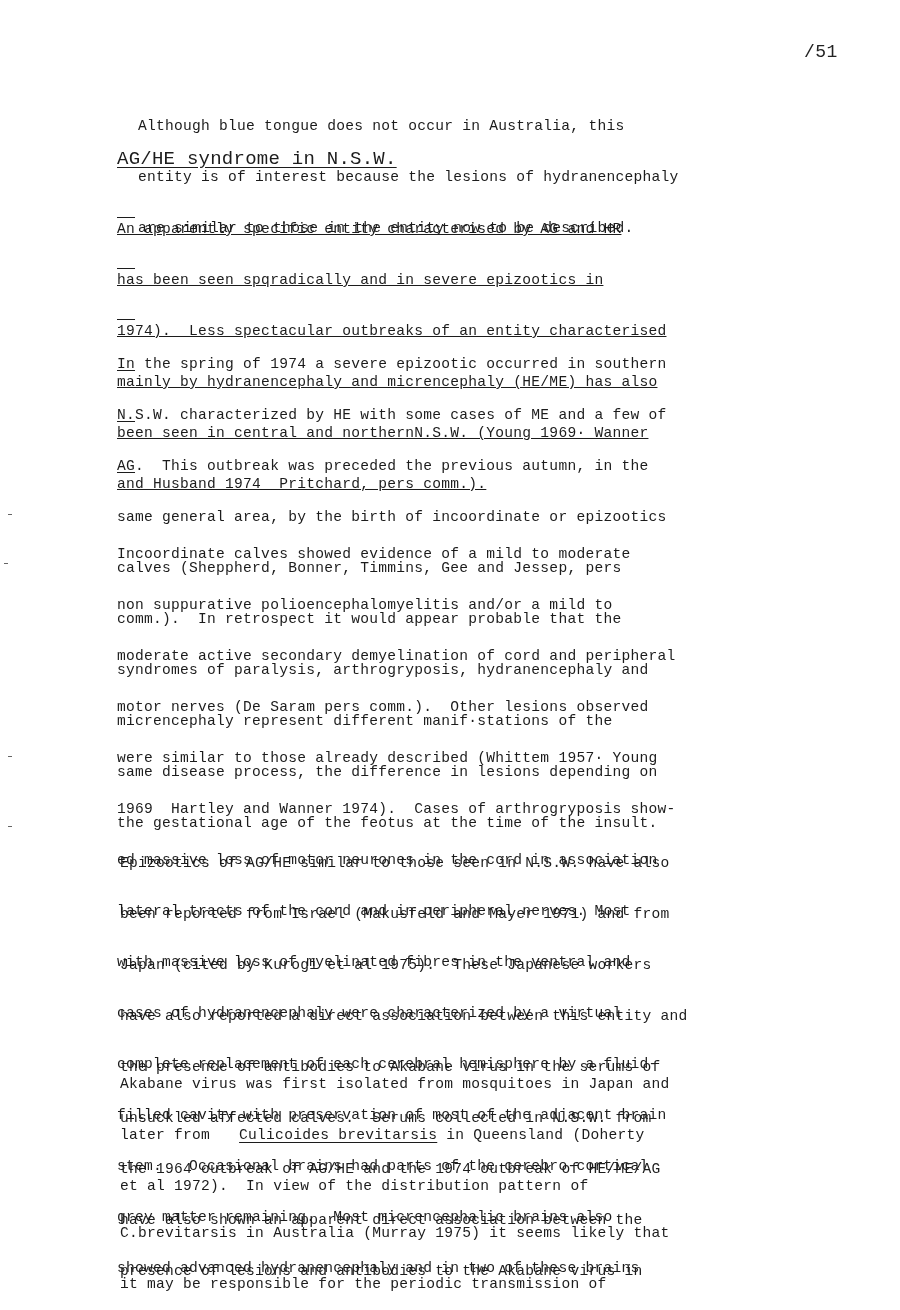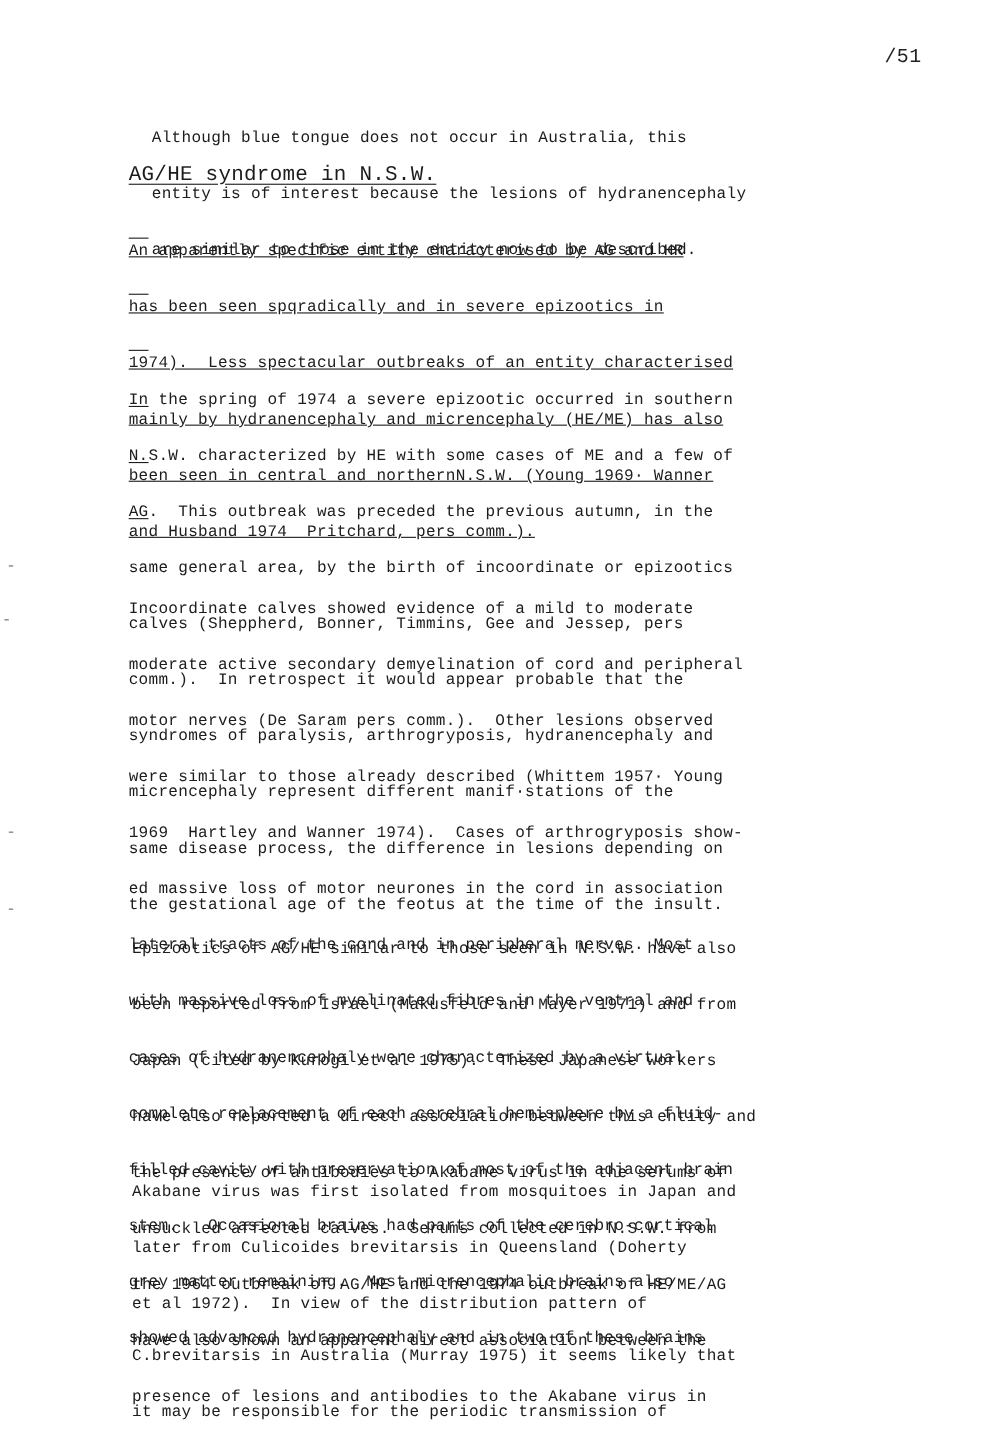--- a/index.html
+++ b/index.html
@@ -39,21 +39,21 @@
     .heading {
       position: absolute;
       left: 117px;
       top: 151px;
       font-size: 19px;
       line-height: 17px;
       letter-spacing: 0.25px;
       text-decoration: underline;
       text-underline-offset: 3px;
     }
-    .u { text-underline-offset: 3px; }
+    .u { text-decoration: underline; text-underline-offset: 3px; margin-left: 20px; }
     .mark {
       position: absolute;
       width: 4px;
       height: 1px;
       background: #666;
     }
   </style>
 </head>
 <body>
 
@@ -84,20 +84,21 @@
   <span class="line">calves (Sheppherd, Bonner, Timmins, Gee and Jessep, pers</span>
   <span class="line">comm.).  In retrospect it would appear probable that the</span>
   <span class="line">syndromes of paralysis, arthrogryposis, hydranencephaly and</span>
   <span class="line">micrencephaly represent different manif·stations of the</span>
   <span class="line">same disease process, the difference in lesions depending on</span>
   <span class="line">the gestational age of the feotus at the time of the insult.</span>
 </div>
 
 <div class="block" style="top:512px;">
   <span class="line">Incoordinate calves showed evidence of a mild to moderate</span>
+  <span class="line">non suppurative polioencephalomyelitis and/or a mild to</span>
   <span class="line">moderate active secondary demyelination of cord and peripheral</span>
   <span class="line">motor nerves (De Saram pers comm.).  Other lesions observed</span>
   <span class="line">were similar to those already described (Whittem 1957· Young</span>
   <span class="line">1969  Hartley and Wanner 1974).  Cases of arthrogryposis show-</span>
   <span class="line">ed massive loss of motor neurones in the cord in association</span>
   <span class="line">lateral tracts of the cord and in peripheral nerves. Most</span>
   <span class="line">with massive loss of myelinated fibres in the ventral and</span>
   <span class="line">cases of hydranencephaly were characterized by a virtual</span>
   <span class="line">complete replacement of each cerebral hemisphere by a fluid-</span>
   <span class="line">filled cavity with preservation of most of the adjacent brain</span>

